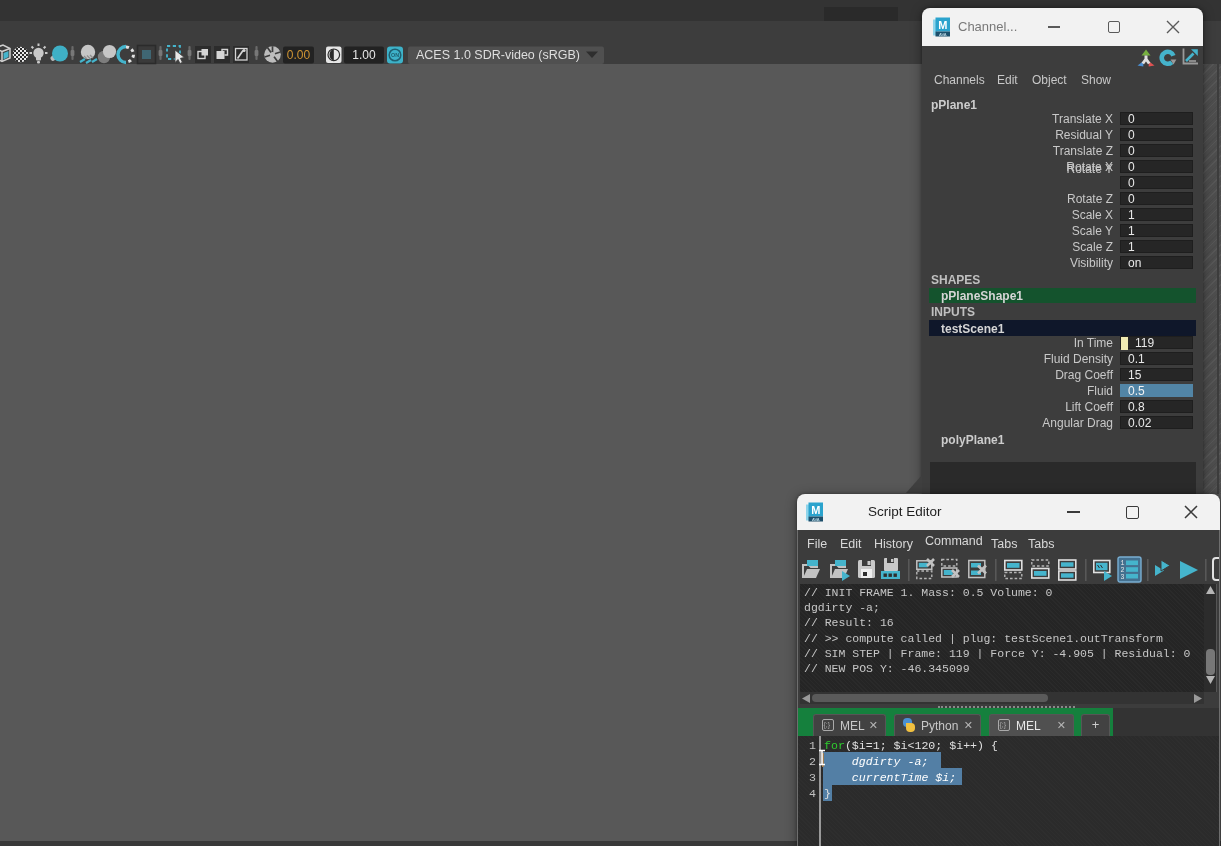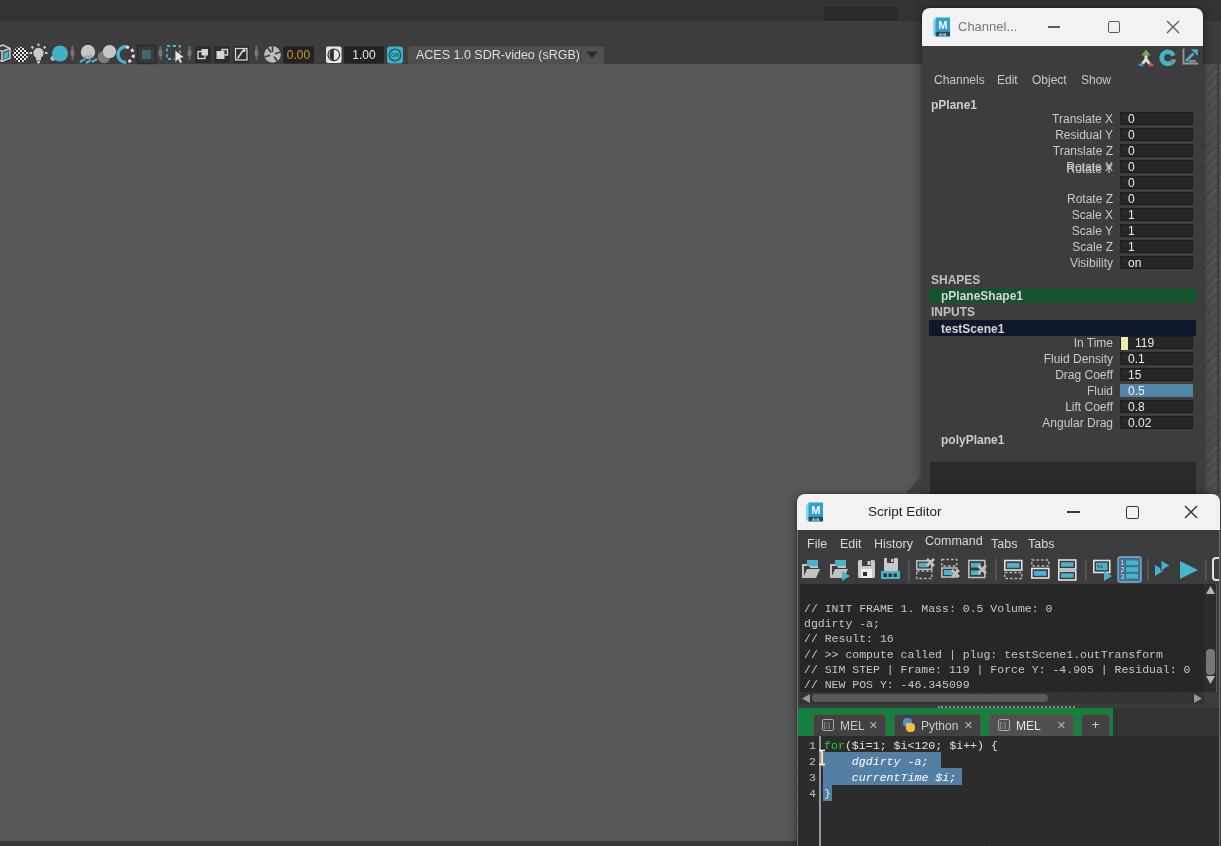--- a/index.html
+++ b/index.html
@@ -347,21 +347,21 @@
         <polygon points="357,9 366,14.5 357,20" fill="#45b4cc"></polygon>
         <polygon points="363,4 372,9.5 363,15" fill="#45b4cc" stroke="#3c3c3c" stroke-width="1"></polygon>
 
         <polygon points="382,5 400,14 382,23" fill="#45b4cc"></polygon>
         <rect x="407" y="3" width="1.6" height="22" fill="#585858"></rect>
 
         <rect x="415" y="2" width="9" height="22" rx="3" fill="#3c3c3c" stroke="#e2e2e2" stroke-width="2"></rect>
       </svg>
 
       <div class="abs" id="outpane" style="left:2px;top:54px;width:404px;height:108px;background:#252525;background-image:repeating-linear-gradient(45deg, rgba(255,255,255,0.025) 0 1px, transparent 1px 3px);">
-        <div class="mono abs" style="left:4px;top:1px;font-size:11.5px;line-height:15.2px;color:#c6c6c6;white-space:pre;margin-top:16px;">// INIT FRAME 1. Mass: 0.5 Volume: 0
+        <div class="mono abs" style="left:4px;top:1px;font-size:11.5px;line-height:15.2px;color:#c6c6c6;white-space:pre;">// INIT FRAME 1. Mass: 0.5 Volume: 0
 dgdirty -a;
 // Result: 16
 // &gt;&gt; compute called | plug: testScene1.outTransform
 // SIM STEP | Frame: 119 | Force Y: -4.905 | Residual: 0
 // NEW POS Y: -46.345099</div>
       </div>
 
       <div class="abs" style="left:406px;top:54px;width:13px;height:108px;background:#2c2c2c;border-right:1px solid #555;">
         <svg class="abs" style="left:2px;top:2px;" width="9" height="8">
             <polygon points="4.5,0 9,8 0,8" fill="#b5b5b5"></polygon>

